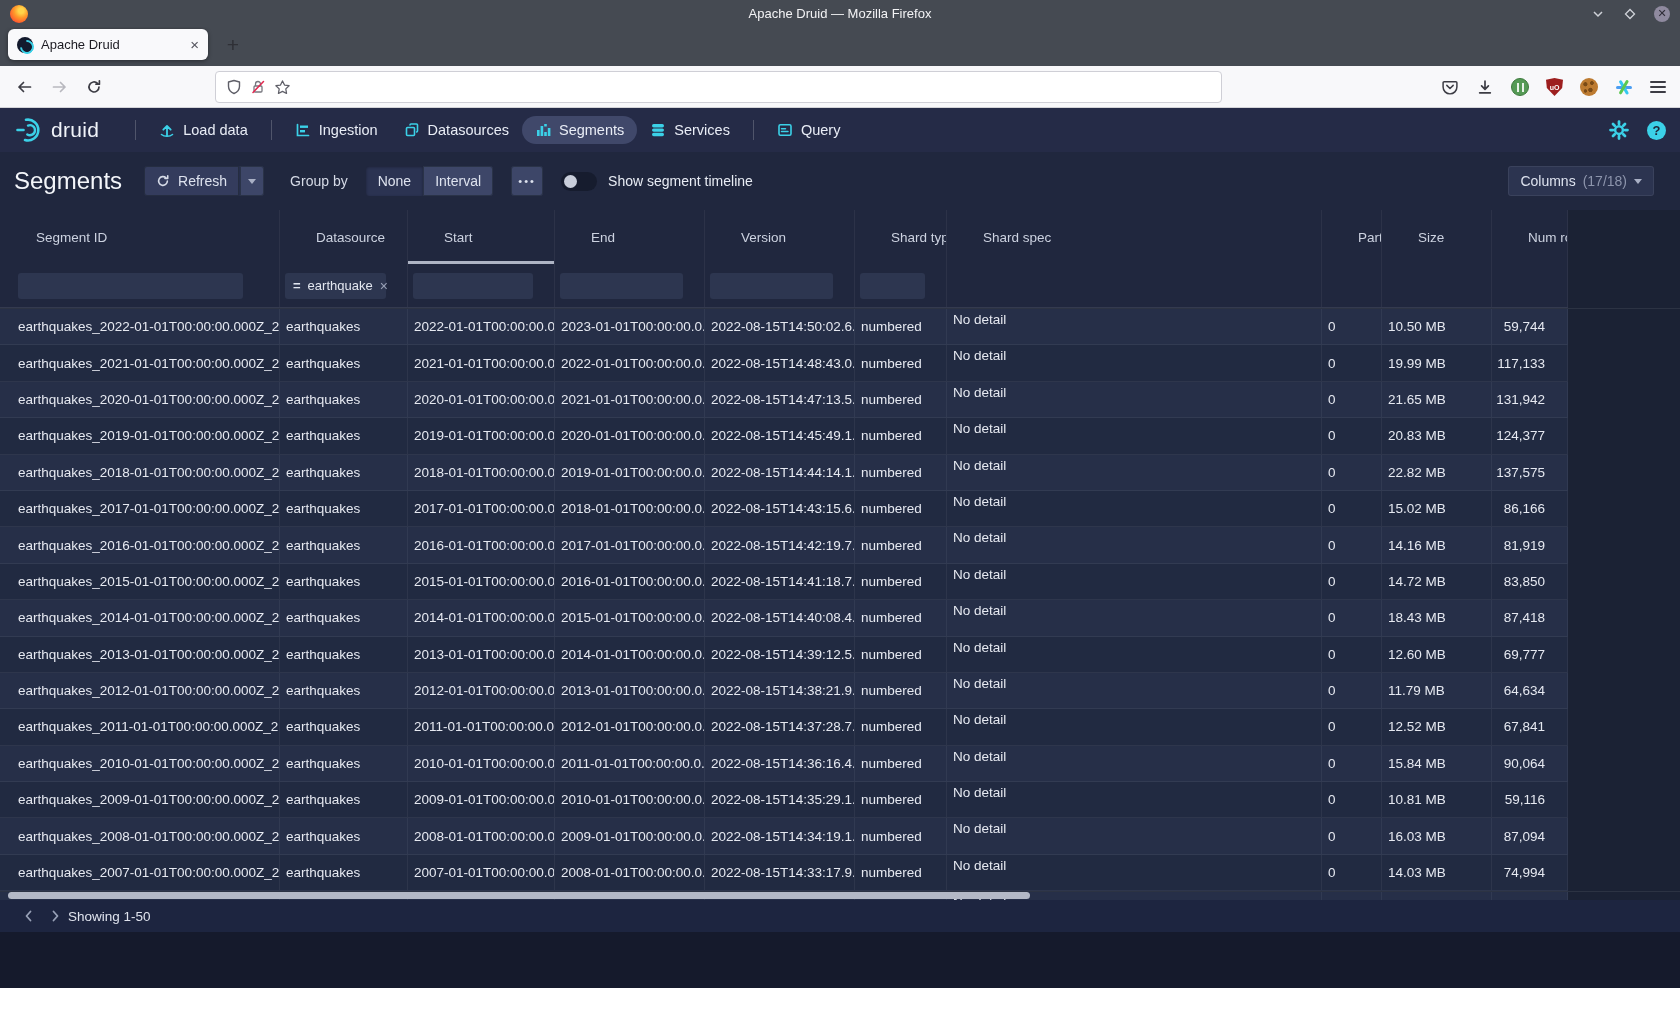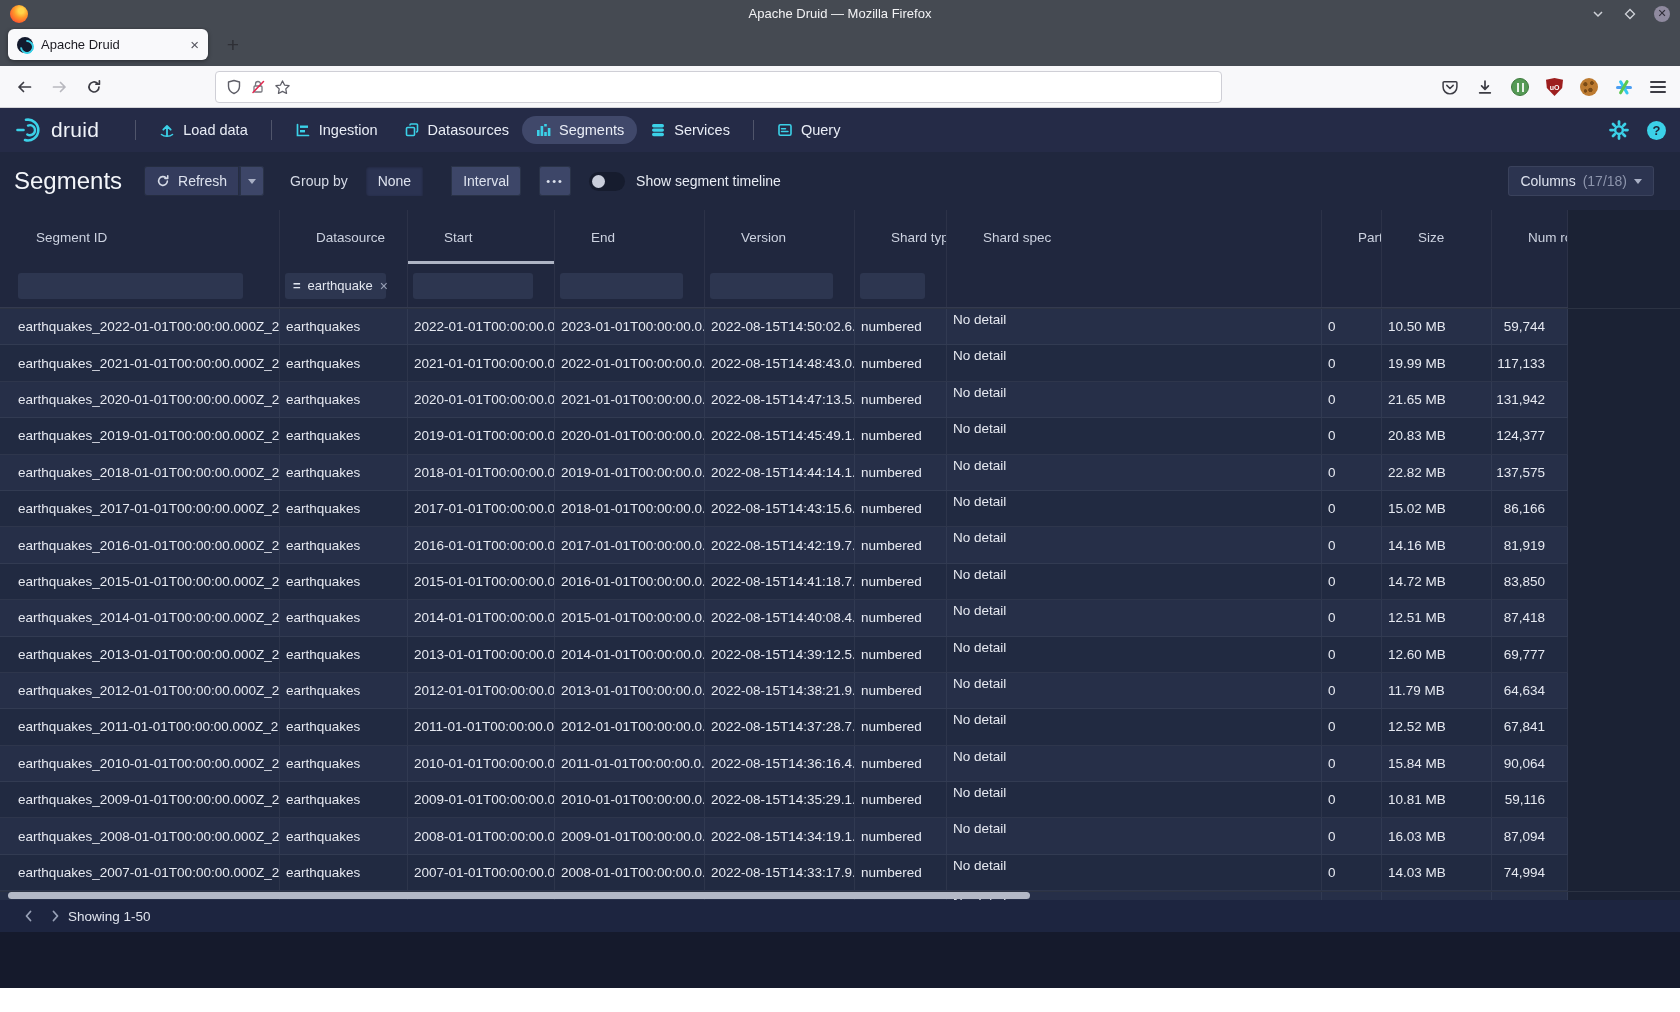--- a/index.html
+++ b/index.html
@@ -71,21 +71,21 @@
 
   .view-header { height:58px; background:#20273e; display:flex; align-items:center; padding:0 14px; flex:none; }
   .page-title { font-size:24px; color:#f4f6fa; margin-right:22px; }
   .btn { height:30px; display:flex; align-items:center; justify-content:center; background:#3d4668; color:#dde2ee;
     font-size:14px; border-radius:3px; padding:0 12px; box-shadow:inset 0 0 0 1px rgba(16,22,26,.4); }
   .split-btn { display:flex; }
   .split-main { border-radius:3px 0 0 3px; background:#343c5d; gap:8px; }
   .split-caret { width:25px; border-radius:0 3px 3px 0; border-left:1px solid #262e4a; padding:0; }
   .caret-down { width:0; height:0; border-left:4.5px solid transparent; border-right:4.5px solid transparent; border-top:5px solid #a9b0c5; }
   .groupby-label { margin:0 18px 0 26px; color:#d5dae6; font-size:14px; }
-  .btn-group { display:flex;gap:28px; }
+  .btn-group { display:flex; }
   .btn-group .btn:first-child { border-radius:3px 0 0 3px; }
   .btn-group .btn:last-child { border-radius:0 3px 3px 0; }
   .btn.pressed { background:#2b3352; box-shadow:inset 0 1px 3px rgba(0,0,0,.35); }
   .more-btn { margin-left:18px; width:32px; letter-spacing:2px; font-size:11px; padding:0; }
   .switch { margin-left:18px; width:36px; height:19px; border-radius:10px; background:#161c2e; position:relative; flex:none; }
   .switch .knob { position:absolute; left:3px; top:3px; width:13px; height:13px; border-radius:50%; background:#c9cedb; }
   .switch-label { margin-left:11px; color:#e8ecf4; font-size:14px; }
   .columns-btn { margin-left:auto; margin-right:12px; background:#2c3450; gap:7px; box-shadow:inset 0 0 0 1px rgba(255,255,255,.07); }
   .columns-count { color:#8d95ac; }
 
@@ -475,21 +475,21 @@
 
   <div class="t-row grid-row">
     <div class="cell">earthquakes_2014-01-01T00:00:00.000Z_2...</div>
     <div class="cell">earthquakes</div>
     <div class="cell">2014-01-01T00:00:00.0...</div>
     <div class="cell">2015-01-01T00:00:00.0...</div>
     <div class="cell">2022-08-15T14:40:08.4...</div>
     <div class="cell">numbered</div>
     <div class="cell top-align">No detail</div>
     <div class="cell">0</div>
-    <div class="cell">12.51 MB</div>
+    <div class="cell">18.43 MB</div>
     <div class="cell num">87,418</div>
   </div>
 
   <div class="t-row grid-row">
     <div class="cell">earthquakes_2013-01-01T00:00:00.000Z_2...</div>
     <div class="cell">earthquakes</div>
     <div class="cell">2013-01-01T00:00:00.0...</div>
     <div class="cell">2014-01-01T00:00:00.0...</div>
     <div class="cell">2022-08-15T14:39:12.5...</div>
     <div class="cell">numbered</div>

